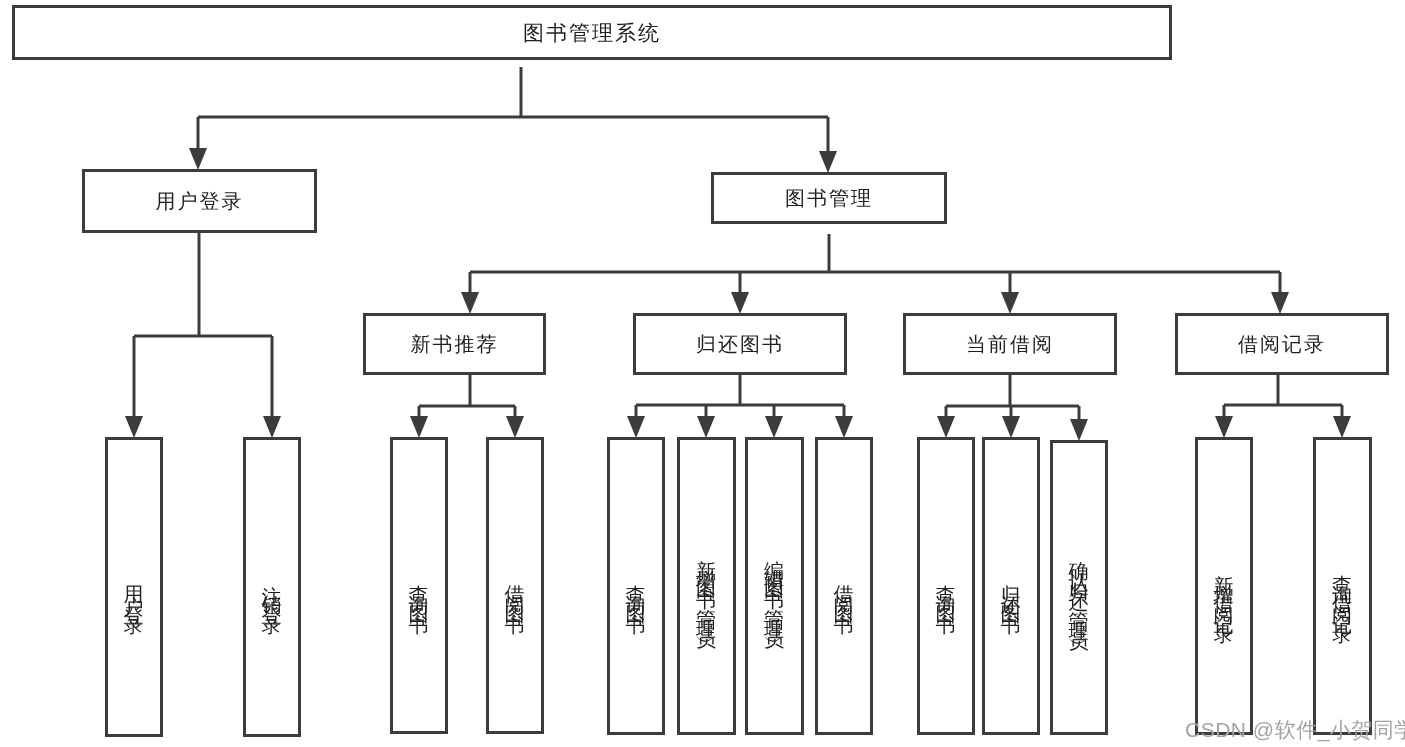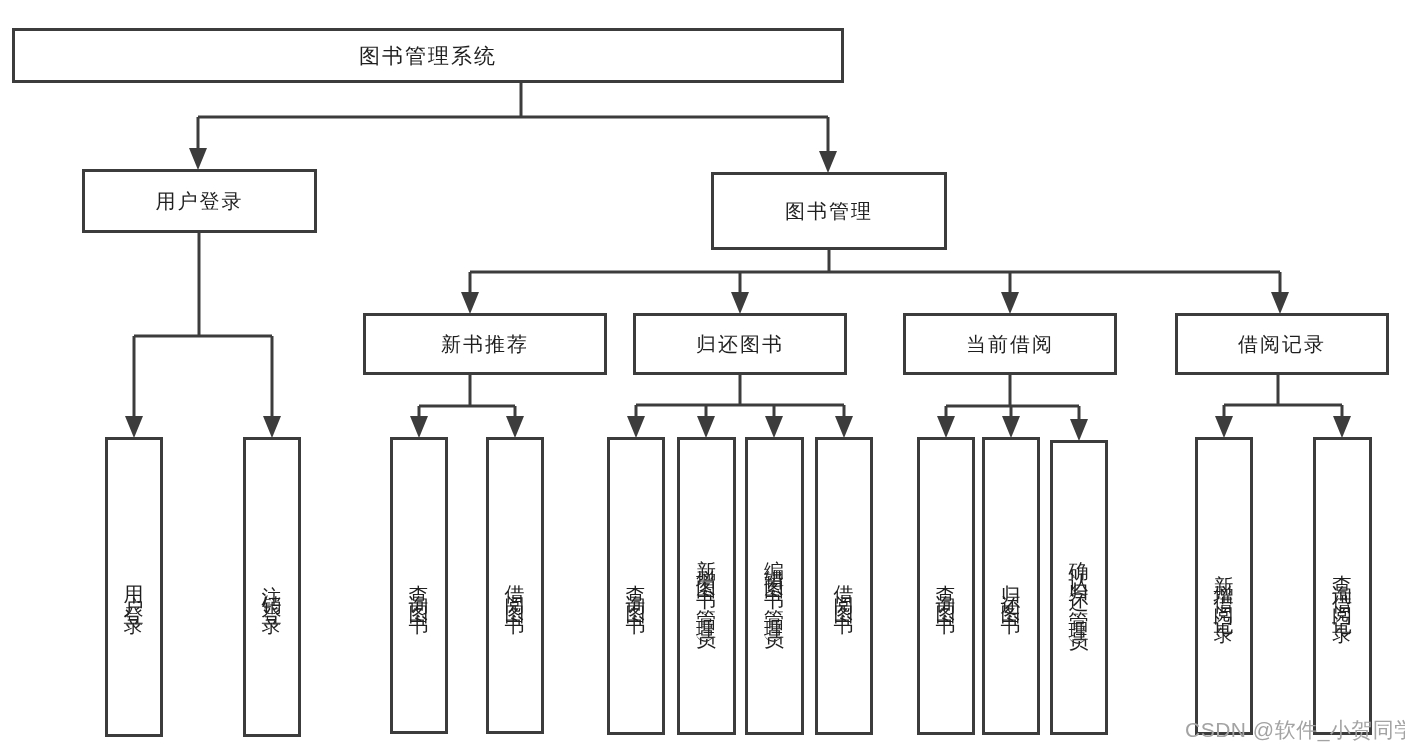--- a/index.html
+++ b/index.html
@@ -111,26 +111,26 @@
       <polygon points="765,416 783,416 774,438"></polygon>
       <polygon points="835,416 853,416 844,438"></polygon>
       <polygon points="937,416 955,416 946,438"></polygon>
       <polygon points="1002,416 1020,416 1011,438"></polygon>
       <polygon points="1070,419 1088,419 1079,441"></polygon>
       <polygon points="1215,416 1233,416 1224,438"></polygon>
       <polygon points="1333,416 1351,416 1342,438"></polygon>
     </g>
   </svg>
 
-  <div class="node hbox root" style="left:12px;top:28px;width:832px;height:55px">图书管理系统</div>
+  <div class="node hbox root" style="left:12px;top:5px;width:1160px;height:55px">图书管理系统</div>
 
   <div class="node hbox" style="left:82px;top:169px;width:235px;height:64px">用户登录</div>
-  <div class="node hbox" style="left:711px;top:172px;width:236px;height:78px">图书管理</div>
+  <div class="node hbox" style="left:711px;top:172px;width:236px;height:52px">图书管理</div>
 
-  <div class="node hbox" style="left:363px;top:313px;width:244px;height:62px">新书推荐</div>
+  <div class="node hbox" style="left:363px;top:313px;width:183px;height:62px">新书推荐</div>
   <div class="node hbox" style="left:633px;top:313px;width:214px;height:62px">归还图书</div>
   <div class="node hbox" style="left:903px;top:313px;width:214px;height:62px">当前借阅</div>
   <div class="node hbox" style="left:1175px;top:313px;width:214px;height:62px">借阅记录</div>
 
   <div class="node vbox" style="left:105px;top:437px;width:58px;height:300px">用户登录</div>
   <div class="node vbox" style="left:243px;top:437px;width:58px;height:300px">注销登录</div>
 
   <div class="node vbox" style="left:390px;top:437px;width:58px;height:297px">查询图书</div>
   <div class="node vbox" style="left:486px;top:437px;width:58px;height:297px">借阅图书</div>
 

